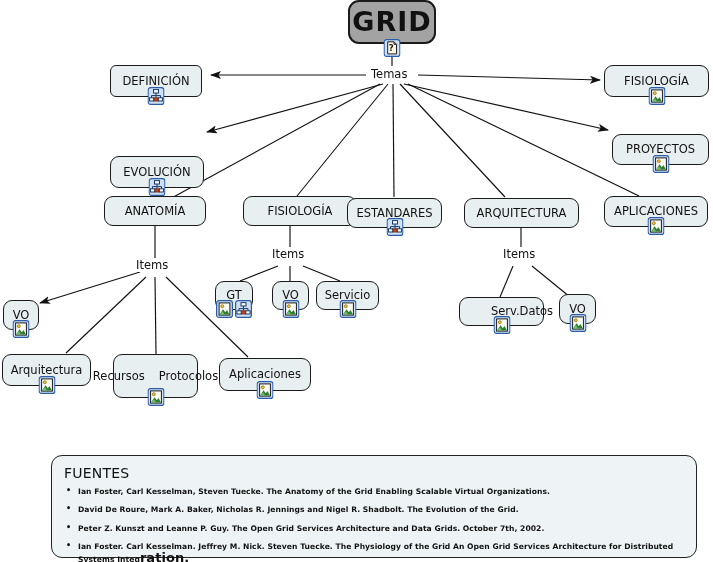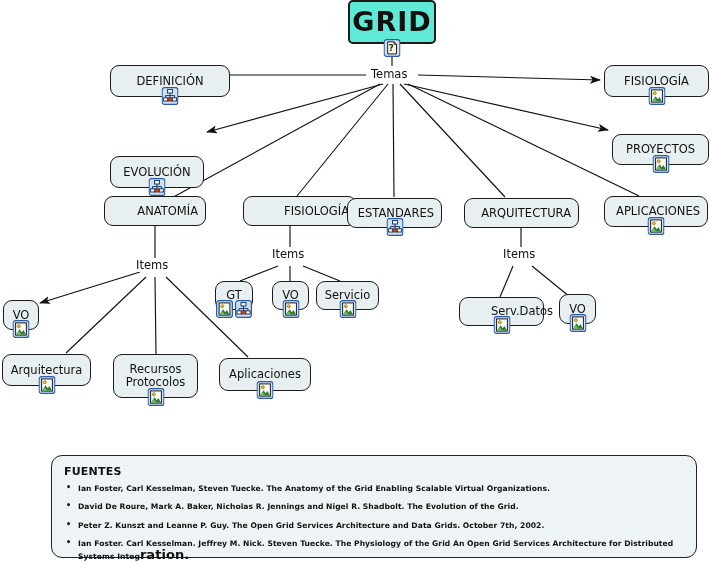--- a/index.html
+++ b/index.html
@@ -24,28 +24,28 @@
     display:flex;align-items:center;justify-content:center;
     text-align:center;
     line-height:1.12;
     white-space:nowrap;
     z-index:3;
   }
   .node .txt{display:block;padding:0 7px;}
   .node.two-line{white-space:normal;}
 
   .n-lg{font-size:11.5px;}
-  .n-md{font-size:11.5px;justify-content:flex-end;}
+  .n-md{font-size:11.5px;}
   .n-sm{font-size:11.5px;}
 
   
   .root{
-    background:#5eead4;
+    background:#a3a3a3;
     border:2px solid #1b1b1b;
-    border-radius:5px;
+    border-radius:11px;
     font-size:27px;
     font-weight:bold;
     letter-spacing:1px;
     font-family:"DejaVu Sans","Liberation Sans",sans-serif;
   }
 
   
   .linklabel{
     position:absolute;
     font-size:11.5px;
@@ -72,22 +72,22 @@
     position:absolute;
     box-sizing:border-box;
     background:#eef4f5;
     border:1.4px solid #222;
     border-radius:11px;
     padding:9px 12px 4px 12px;
     z-index:3;
   }
   .sources h4{
     margin:0 0 7px 0;
-    font-size:11px;
-    font-weight:bold;
+    font-size:14px;
+    font-weight:normal;
     letter-spacing:.2px;
     color:#111;
   }
   .srclist{margin:0;padding:0;list-style:none;}
   .srclist li{
     position:relative;
     padding-left:14px;
     margin-bottom:10px;
     font-size:7.6px;
     font-weight:bold;
@@ -173,21 +173,21 @@
         </svg>
       </span>
     </span>
   </div>
 
   <div class="linklabel" style="left:368px;top:67px;">Temas</div>
   <div class="linklabel" style="left:133px;top:258px;">Items</div>
   <div class="linklabel" style="left:269px;top:247px;">Items</div>
   <div class="linklabel" style="left:500px;top:247px;">Items</div>
 
-  <div class="node n-lg" style="left:110px;top:65px;width:120px;height:32px;">
+  <div class="node n-lg" style="left:110px;top:65px;width:92px;height:32px;border-radius:6px;">
     <span class="txt">DEFINICIÓN</span>
     <span class="icons">
       <span class="ico">
         <svg viewBox="0 0 17 18" width="17" height="18">
           <rect x="0.6" y="0.6" width="15.8" height="16.8" rx="2.5" fill="#cfe0f2" stroke="#2a5caa" stroke-width="1.2"></rect>
           <rect x="6" y="2.6" width="5" height="3.4" fill="#fff" stroke="#123a6b" stroke-width="1"></rect>
           <path d="M8.5 6 v2.6 M4 8.6 h9 M4 8.6 v2.2 M8.5 8.6 v2.2 M13 8.6 v2.2" stroke="#123a6b" stroke-width="1" fill="none"></path>
           <rect x="1.9" y="10.8" width="4.3" height="3.2" fill="#fff" stroke="#123a6b" stroke-width="1"></rect>
           <rect x="10.8" y="10.8" width="4.3" height="3.2" fill="#fff" stroke="#123a6b" stroke-width="1"></rect>
           <rect x="6.6" y="10.8" width="3.8" height="3.2" fill="#c8491f" stroke="#7b2a10" stroke-width="0.9"></rect>
@@ -393,21 +393,21 @@
           <rect x="0.6" y="0.6" width="15.8" height="16.8" rx="2.5" fill="#cfe0f2" stroke="#2a5caa" stroke-width="1.2"></rect>
           <rect x="3.1" y="2.9" width="10.8" height="12.2" fill="#fbfbf5" stroke="#1b1b1b" stroke-width="1"></rect>
           <circle cx="6.3" cy="6.2" r="1.5" fill="#f2c230" stroke="#8a6a10" stroke-width="0.7"></circle>
           <path d="M3.6 14.6 L7 9.2 L9.3 12.3 L11 10.1 L13.4 14.6 Z" fill="#2f7d32"></path>
           <path d="M3.6 14.6 L6.5 11.2 L8.6 14.6 Z" fill="#6fbf73"></path>
         </svg>
       </span>
     </span>
   </div>
 
-  <div class="node n-sm two-line" style="left:113px;top:354px;width:85px;height:44px;flex-direction:column;">
+  <div class="node n-sm two-line" style="left:113px;top:354px;width:85px;height:44px;flex-direction:row;">
     <span class="txt">Recursos</span>
     <span class="txt">Protocolos</span>
     <span class="icons">
       <span class="ico">
         <svg viewBox="0 0 17 18" width="17" height="18">
           <rect x="0.6" y="0.6" width="15.8" height="16.8" rx="2.5" fill="#cfe0f2" stroke="#2a5caa" stroke-width="1.2"></rect>
           <rect x="3.1" y="2.9" width="10.8" height="12.2" fill="#fbfbf5" stroke="#1b1b1b" stroke-width="1"></rect>
           <circle cx="6.3" cy="6.2" r="1.5" fill="#f2c230" stroke="#8a6a10" stroke-width="0.7"></circle>
           <path d="M3.6 14.6 L7 9.2 L9.3 12.3 L11 10.1 L13.4 14.6 Z" fill="#2f7d32"></path>
           <path d="M3.6 14.6 L6.5 11.2 L8.6 14.6 Z" fill="#6fbf73"></path>

